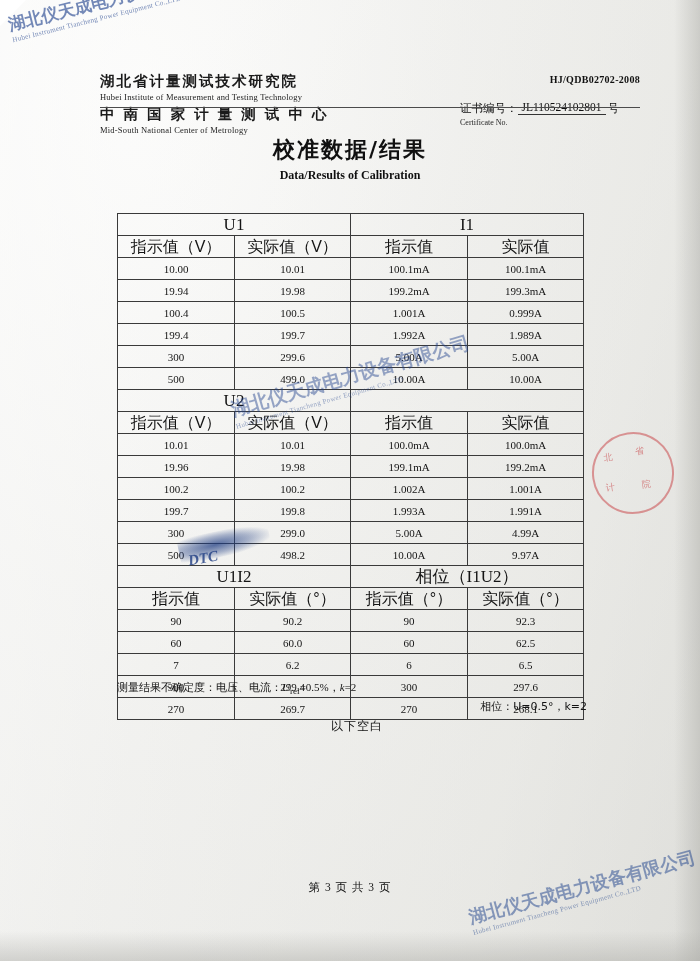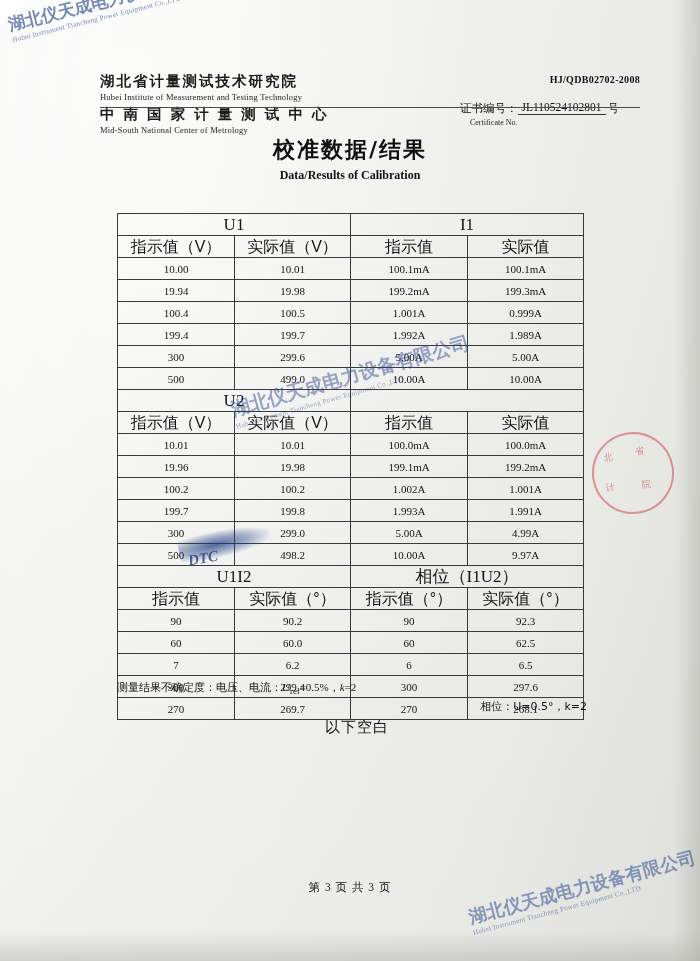--- a/index.html
+++ b/index.html
@@ -88,21 +88,20 @@
   }
   .cert-label-cn {
     font-size: 11.5px;
     color: #111;
     font-family: "DejaVu Sans", sans-serif;
   }
   .cert-label-en {
     font-size: 8px;
     color: #222;
     margin-top: 2px;
-    text-align: right;
   }
   .cert-num {
     font-size: 11.5px;
     color: #111;
     border-bottom: 1px solid #333;
     padding: 0 4px 1px 4px;
     font-family: "Liberation Serif", serif;
   }
   .cert-suffix {
     font-size: 11.5px;
@@ -183,21 +182,21 @@
   }
   .note1 .lat { font-family: "Liberation Serif", serif; }
   .note2 {
     font-size: 11px;
     text-align: right;
     margin-top: 3px;
     font-family: "DejaVu Sans", sans-serif;
     padding-left: 14px;
   }
   .note3 {
-    font-size: 15px;
+    font-size: 12px;
     text-align: center;
     margin-top: 4px;
     font-family: "DejaVu Sans", sans-serif;
     letter-spacing: 1px;
     padding-left: 10px;
   }
   em.it { font-style: italic; font-family: "Liberation Serif", serif; }
   
   .footer {
     position: absolute;

